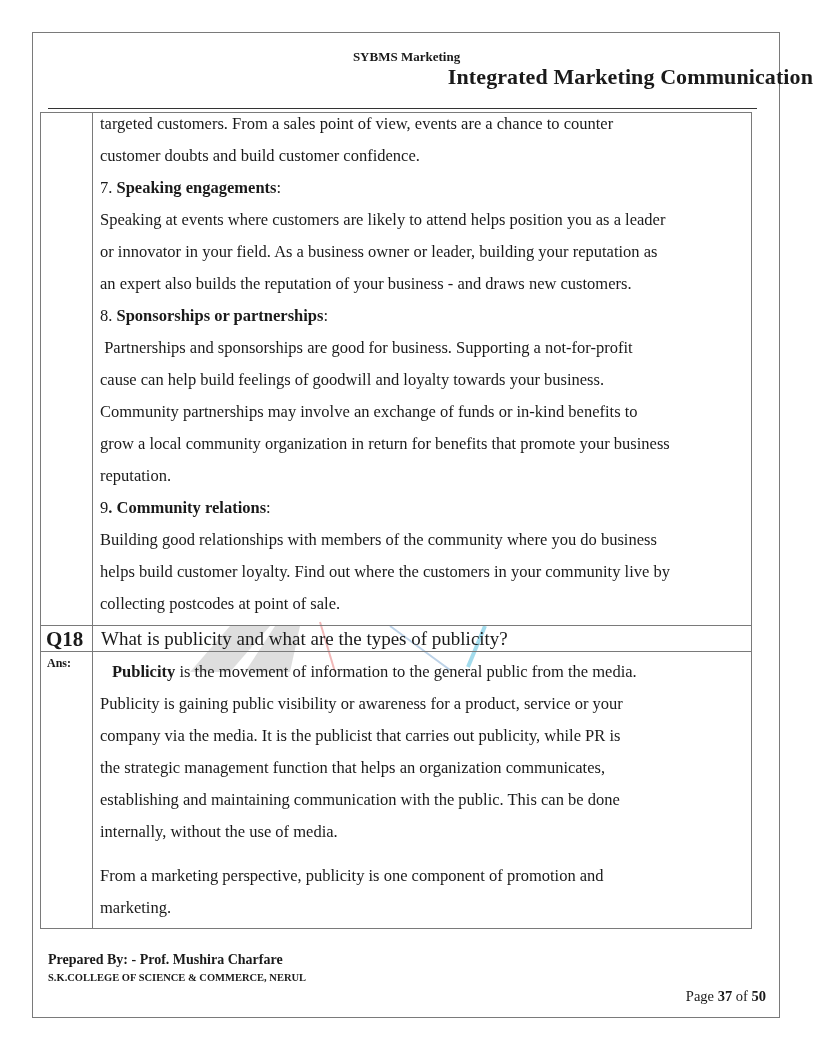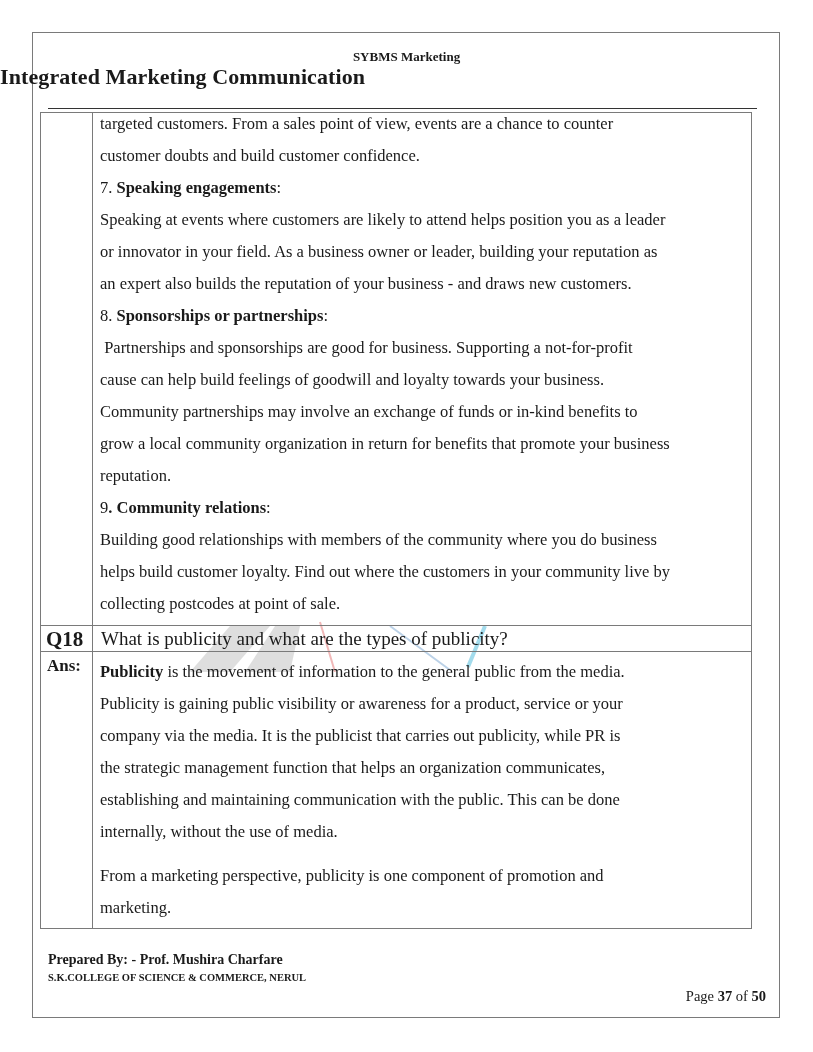--- a/index.html
+++ b/index.html
@@ -2,34 +2,34 @@
 <html><head>
 <meta charset="utf-8">
 <style>
   html, body { margin: 0; padding: 0; background: #ffffff; }
   body { width: 813px; height: 1052px; position: relative; overflow: hidden;
          font-family: "Liberation Serif", serif; color: #1a1a1a; }
   .page-border { position: absolute; left: 32px; top: 32px; width: 748px; height: 986px;
                  border: 1px solid #7a7a7a; box-sizing: border-box; }
   .hdr-sub { position: absolute; left: 0; width: 813px; top: 49px; text-align: center;
              font-weight: bold; font-size: 13px; }
-  .hdr-title { position: absolute; left: 0; width: 813px; top: 64px; text-align: left;
+  .hdr-title { position: absolute; left: 0; width: 813px; top: 64px; text-align: right;
                font-weight: bold; font-size: 22px; letter-spacing: 0.1px; }
   .hdr-rule { position: absolute; left: 48px; width: 709px; top: 108px; height: 0;
               border-top: 1px solid #333; }
   .tbl-outer { position: absolute; left: 40px; top: 112px; width: 712px; height: 817px;
                border: 1px solid #7a7a7a; box-sizing: border-box; }
   .col-div { position: absolute; left: 92px; top: 112px; width: 0; height: 817px;
              border-left: 1px solid #7a7a7a; }
   .row-line { position: absolute; left: 40px; width: 712px; height: 0; border-top: 1px solid #7a7a7a; }
   .line { position: absolute; left: 100px; font-size: 16.5px; white-space: nowrap; line-height: 20px; }
   .line b { font-weight: bold; }
   .q-num { position: absolute; left: 46px; top: 628px; font-size: 21px; font-weight: bold; line-height: 22px; }
   .q-text { position: absolute; left: 101px; top: 628px; font-size: 19px; line-height: 22px; white-space: nowrap; }
-  .ans-label { position: absolute; left: 47px; top: 656px; font-size: 17px; font-weight: bold; }
+  .ans-label { position: absolute; left: 47px; top: 656px; font-size: 12px; font-weight: bold; }
   .footer-by { position: absolute; left: 48px; top: 952px; font-size: 14px; font-weight: bold; }
   .footer-college { position: absolute; left: 48px; top: 972px; font-size: 10.5px; font-weight: bold; }
   .footer-page { position: absolute; right: 47px; top: 988px; font-size: 14.5px; }
   .watermark { position: absolute; left: 150px; top: 612px; width: 640px; height: 60px; opacity: 0.6; pointer-events: none; }
 </style>
 </head>
 <body>
 
 <div class="page-border"></div>
 
@@ -67,21 +67,21 @@
     <div class="line" style="top: 530px;"><span style="white-space: pre;">Building good relationships with members of the community where you do business</span></div>
     <div class="line" style="top: 562px;"><span style="white-space: pre;">helps build customer loyalty. Find out where the customers in your community live by</span></div>
     <div class="line" style="top: 594px;"><span style="white-space: pre;">collecting postcodes at point of sale.</span></div>
   </div>
 
 <div class="q-num">Q18</div>
 <div class="q-text">What is publicity and what are the types of publicity?</div>
 <div class="ans-label">Ans:</div>
 
 <div id="ans-lines">
-    <div class="line" style="top: 662px;"><b style="white-space: pre;">Publicity</b><span style="white-space: pre;"> is the movement of information to the general public from the media.</span></div>
+    <div class="line" style="top: 662px; margin-left: 12px;"><b style="white-space: pre;">Publicity</b><span style="white-space: pre;"> is the movement of information to the general public from the media.</span></div>
     <div class="line" style="top: 694px;"><span style="white-space: pre;">Publicity is gaining public visibility or awareness for a product, service or your</span></div>
     <div class="line" style="top: 726px;"><span style="white-space: pre;">company via the media. It is the publicist that carries out publicity, while PR is</span></div>
     <div class="line" style="top: 758px;"><span style="white-space: pre;">the strategic management function that helps an organization communicates,</span></div>
     <div class="line" style="top: 790px;"><span style="white-space: pre;">establishing and maintaining communication with the public. This can be done</span></div>
     <div class="line" style="top: 822px;"><span style="white-space: pre;">internally, without the use of media.</span></div>
     <div class="line" style="top: 866px;"><span style="white-space: pre; text-align: center;">From a marketing perspective, publicity is one component of promotion and</span></div>
     <div class="line" style="top: 898px;"><span style="white-space: pre;">marketing.</span></div>
   </div>
 
 <div class="footer-by">Prepared By: - Prof. Mushira Charfare</div>

